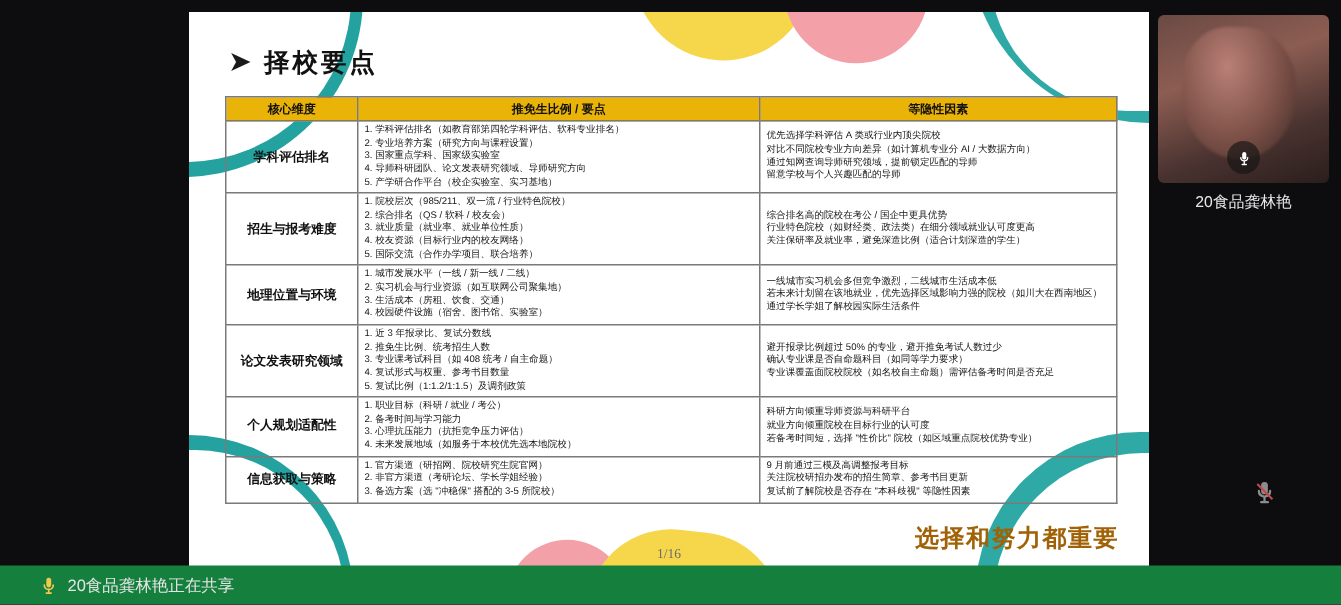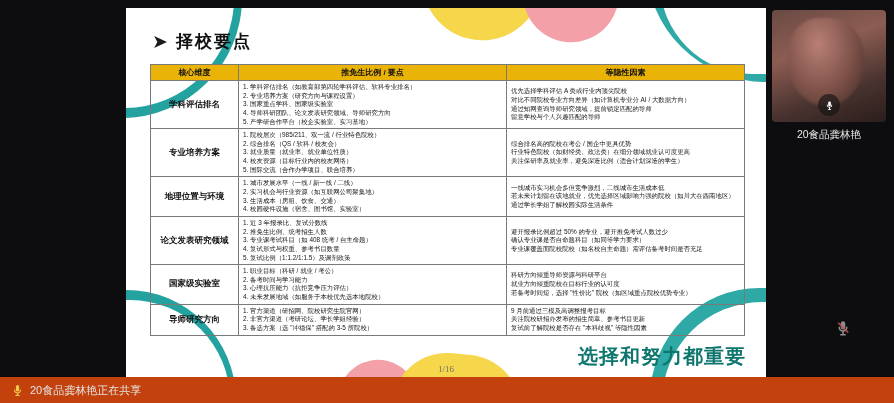--- a/index.html
+++ b/index.html
@@ -132,21 +132,21 @@
   .c-blue  { color: #1c49a8; }
 
   
   .slide-page {
     position: absolute; left: 50%; transform: translateX(-50%);
     bottom: 6px;
     font-size: 9px; color: #6d6d6d; font-family: Liberation Serif, serif;
   }
   .slide-note {
     position: absolute; right: 20px; bottom: 10px;
-    font-size: 20px; font-weight: bold; color: #0f766e;
+    font-size: 16px; font-weight: bold; color: #a16207;
     letter-spacing: 1px;
     margin-top: 29px;
   }
 
   
   #video-tile {
     position: absolute; right: 8px; top: 10px;
     width: 114px; height: 112px;
     border-radius: 4px;
     overflow: hidden;
@@ -179,23 +179,23 @@
     position: absolute; right: 38px; bottom: 62px;
     width: 26px; height: 26px;
     display: flex; align-items: center; justify-content: center;
   }
   #mic-muted-icon svg { width: 18px; height: 20px; }
 
   
   #status-bar {
     position: absolute; left: 0; bottom: 0;
     width: 894px; height: 26px;
-    background: #c2410c;
+    background: #15803d;
     display: flex; align-items: center;
-    padding-left: 10px;
+    padding-left: 25px;
     gap: 6px;
   }
   #status-bar .share-icon {
     width: 14px; height: 14px;
     display: flex; align-items: center; justify-content: center;
   }
   #status-bar .share-icon svg { width: 13px; height: 13px; }
   #share-text {
     color: #e4e4e4; font-size: 11px; white-space: nowrap;
   }
@@ -254,21 +254,21 @@
             <td class="cell-list">
               <ul>
                 <li class="c-black">优先选择学科评估 A 类或行业内顶尖院校</li>
                 <li class="c-black">对比不同院校专业方向差异（如计算机专业分 AI / 大数据方向）</li>
                 <li class="c-black">通过知网查询导师研究领域，提前锁定匹配的导师</li>
                 <li class="c-black">留意学校与个人兴趣匹配的导师</li>
               </ul>
             </td>
           </tr>
           <tr>
-            <td class="cell-dim">专业培养方案</td>
+            <td class="cell-dim">招生与报考难度</td>
             <td class="cell-list">
               <ul>
                 <li class="c-black">1. 院校层次（985/211、双一流 / 行业特色院校）</li>
                 <li class="c-black">2. 综合排名（QS / 软科 / 校友会）</li>
                 <li class="c-black">3. 就业质量（就业率、就业单位性质）</li>
                 <li class="c-black">4. 校友资源（目标行业内的校友网络）</li>
                 <li class="c-black">5. 国际交流（合作办学项目、联合培养）</li>
               </ul>
             </td>
             <td class="cell-list">
@@ -310,39 +310,39 @@
             </td>
             <td class="cell-list">
               <ul>
                 <li class="c-red">避开报录比例超过 50% 的专业，避开推免考试人数过少</li>
                 <li class="c-black">确认专业课是否自命题科目（如同等学力要求）</li>
                 <li class="c-red">专业课覆盖面院校院校（如名校自主命题）需评估备考时间是否充足</li>
               </ul>
             </td>
           </tr>
           <tr>
-            <td class="cell-dim">国家级实验室</td>
+            <td class="cell-dim">个人规划适配性</td>
             <td class="cell-list">
               <ul>
                 <li class="c-black">1. 职业目标（科研 / 就业 / 考公）</li>
                 <li class="c-black">2. 备考时间与学习能力</li>
                 <li class="c-black">3. 心理抗压能力（抗拒竞争压力评估）</li>
                 <li class="c-black">4. 未来发展地域（如服务于本校优先选本地院校）</li>
               </ul>
             </td>
             <td class="cell-list">
               <ul>
                 <li class="c-black">科研方向倾重导师资源与科研平台</li>
                 <li class="c-black">就业方向倾重院校在目标行业的认可度</li>
                 <li class="c-black">若备考时间短，选择 "性价比" 院校（如区域重点院校优势专业）</li>
               </ul>
             </td>
           </tr>
           <tr>
-            <td class="cell-dim">导师研究方向</td>
+            <td class="cell-dim">信息获取与策略</td>
             <td class="cell-list">
               <ul>
                 <li class="c-teal">1. 官方渠道（研招网、院校研究生院官网）</li>
                 <li class="c-blue">2. 非官方渠道（考研论坛、学长学姐经验）</li>
                 <li class="c-red">3. 备选方案（选 "冲稳保" 搭配的 3-5 所院校）</li>
               </ul>
             </td>
             <td class="cell-list">
               <ul>
                 <li class="c-black">9 月前通过三模及高调整报考目标</li>

